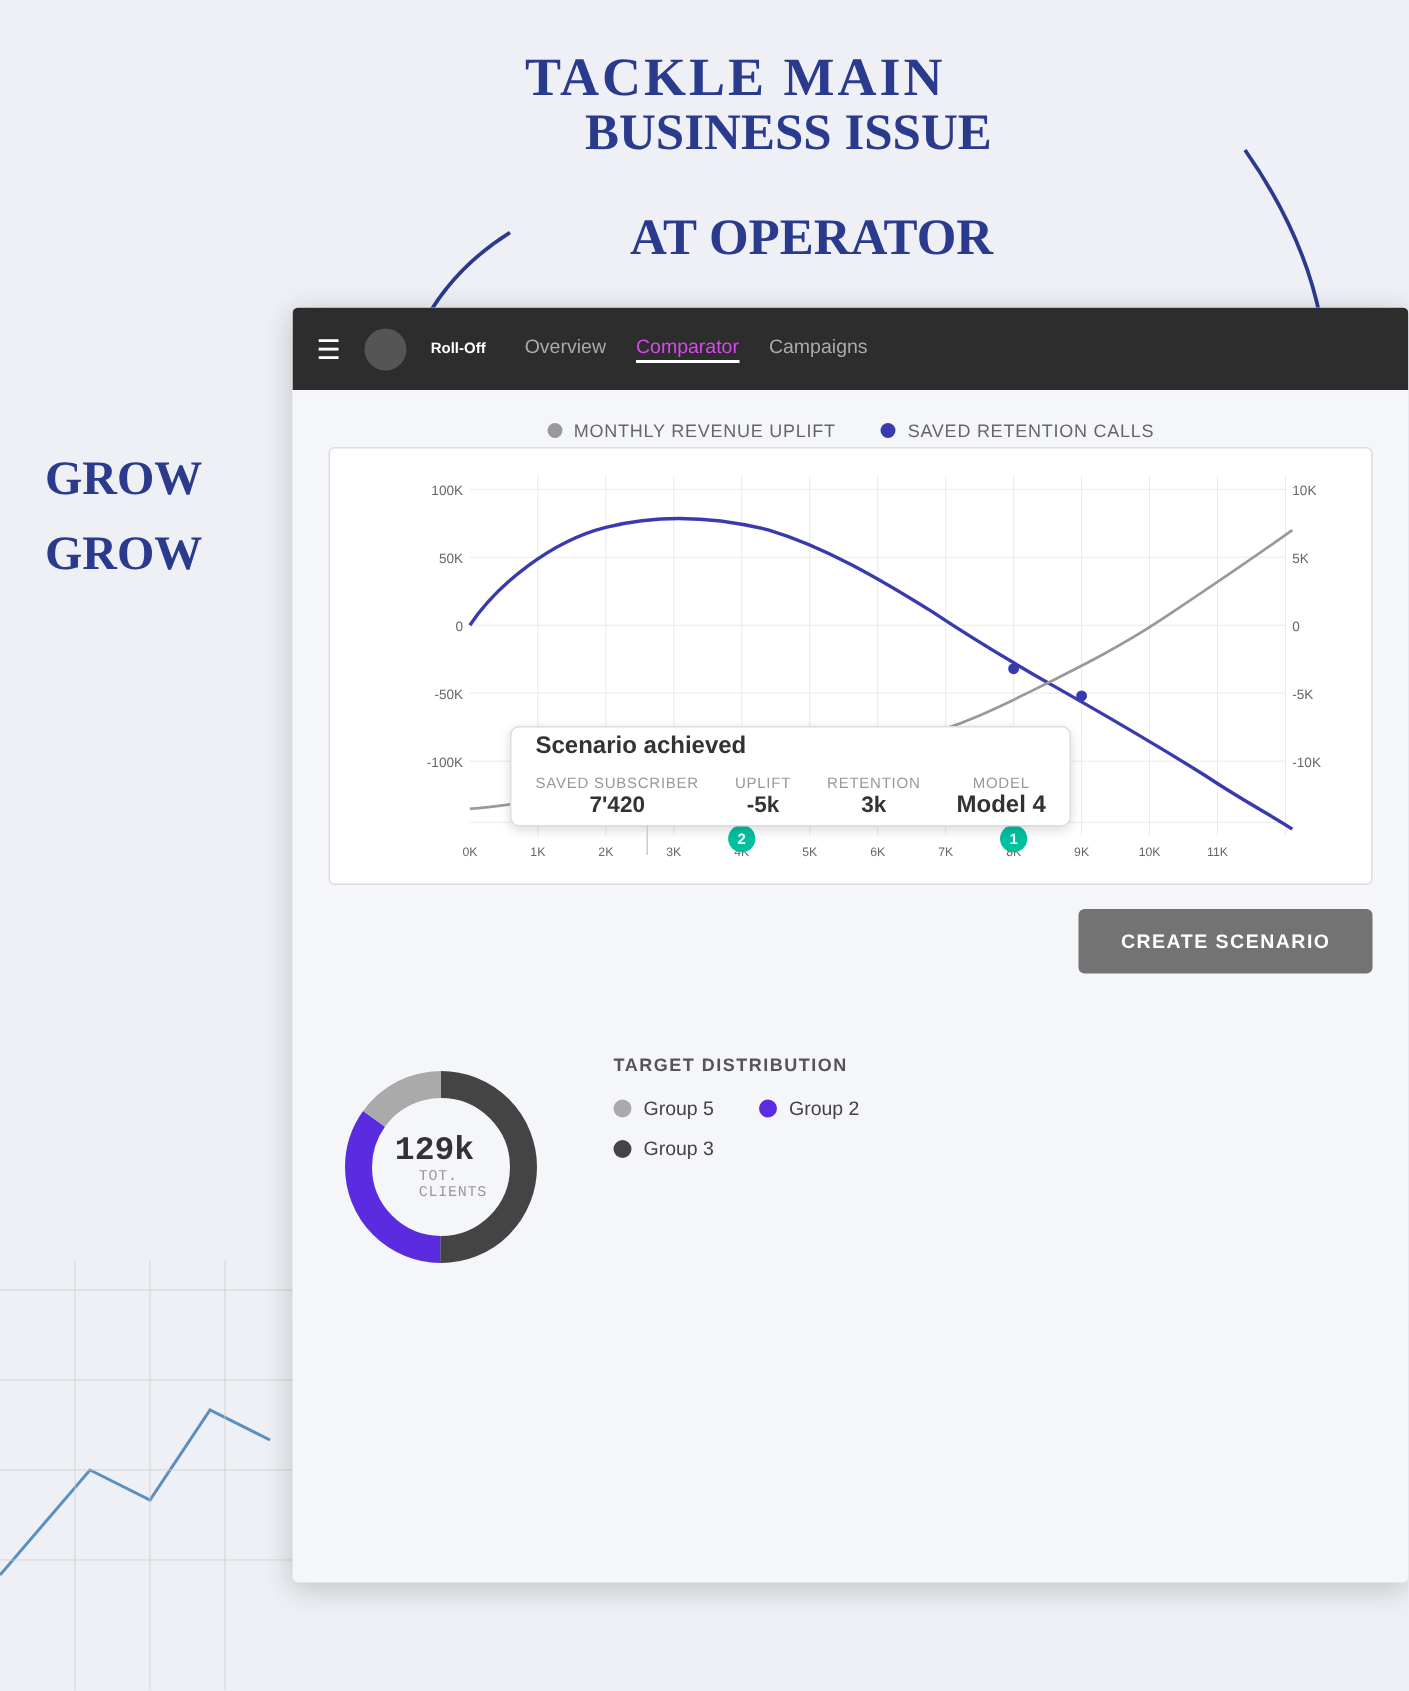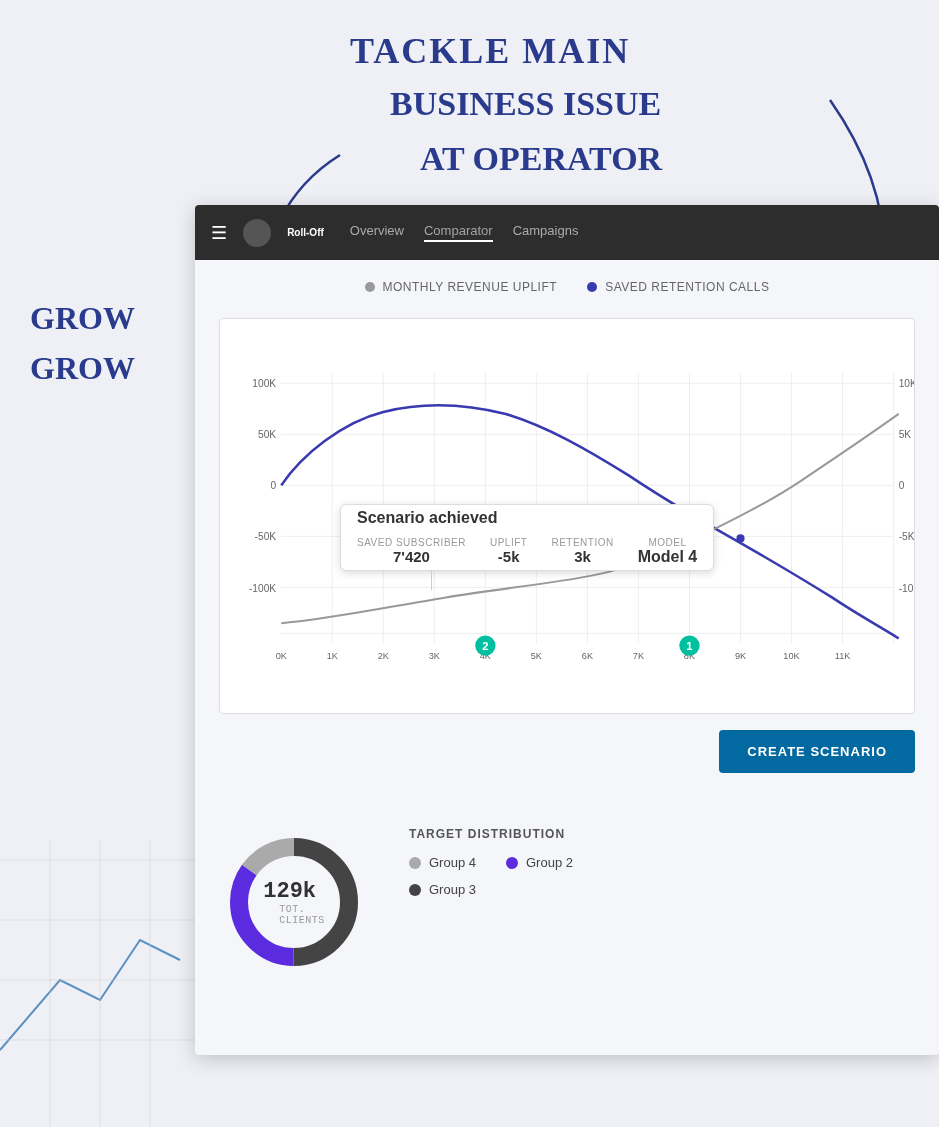--- a/index.html
+++ b/index.html
@@ -110,37 +110,37 @@
     }
 
     .nav-tab {
       color: #aaa;
       font-size: 13px;
       cursor: pointer;
       padding-bottom: 2px;
     }
 
     .nav-tab.active {
-      color: #a3a3a3;
+      color: #d946ef;
       border-bottom: 2px solid white;
     }
 
     
     .app-content {
       padding: 20px 24px;
       background: #f5f6fa;
     }
 
     
     .chart-legend {
       display: flex;
       align-items: center;
       justify-content: center;
       gap: 30px;
-      margin-bottom: 24px;
+      margin-bottom: 4px;
     }
 
     .legend-item {
       display: flex;
       align-items: center;
       gap: 8px;
       font-size: 12px;
       color: #666;
       letter-spacing: 0.5px;
     }
@@ -153,21 +153,21 @@
 
     .legend-dot.grey { background: #999; }
     .legend-dot.blue { background: #3a3ab0; }
 
     
     .chart-container {
       background: white;
       border: 1px solid #ddd;
       border-radius: 4px;
       position: relative;
-      height: 396px;
+      height: 292px;
       margin-bottom: 16px;
     }
 
     .chart-svg {
       width: 100%;
       height: 100%;
     }
 
     
     .tooltip {
@@ -223,21 +223,21 @@
       position: absolute;
       bottom: -20px;
       left: 90px;
       width: 1px;
       height: 20px;
       background: #ccc;
     }
 
     
     .create-scenario-btn {
-      background: #0369a1;
+      background: #737373;
       color: white;
       border: none;
       padding: 14px 28px;
       font-size: 13px;
       font-weight: 700;
       letter-spacing: 1px;
       border-radius: 4px;
       cursor: pointer;
       float: right;
       margin-bottom: 20px;
@@ -322,21 +322,21 @@
     .group-dot.g1 { background: #aaa; }
     .group-dot.g2 { background: #5b2be0; }
     .group-dot.g3 { background: #444; }
   </style>
 </head>
 <body>
 
 <div class="bg-sketch"></div>
 
 <div class="handwriting hw-tackle">TACKLE   MAIN</div>
-<div class="handwriting" style="position:absolute;top:85px;left:390px;font-size:34px;z-index:1;">BUSINESS   ISSUE</div>
+<div class="handwriting" style="position:absolute;top:70px;left:390px;font-size:34px;z-index:1;">BUSINESS   ISSUE</div>
 <div class="handwriting" style="position:absolute;top:140px;left:420px;font-size:34px;z-index:1;">AT OPERATOR</div>
 <div class="handwriting hw-grow1">GROW</div>
 <div class="handwriting hw-grow2">GROW</div>
 
 <svg class="bg-arrows">
 
   <path d="M 340 155 Q 300 180 280 220" stroke="#2a3a8c" stroke-width="2.5" fill="none" marker-end="url(#arrow)"></path>
 
   <path d="M 830 100 Q 900 200 880 300" stroke="#2a3a8c" stroke-width="2.5" fill="none"></path>
   <defs>
@@ -492,21 +492,21 @@
           <div class="donut-label">TOT.</div>
           <div class="donut-label">CLIENTS</div>
         </div>
       </div>
 
       <div class="distribution-info">
         <div class="dist-title">TARGET DISTRIBUTION</div>
         <div class="group-list">
           <div class="group-item">
             <div class="group-dot g1"></div>
-            <span>Group 4</span>
+            <span>Group 5</span>
           </div>
           <div class="group-item">
             <div class="group-dot g2"></div>
             <span>Group 2</span>
           </div>
           <div class="group-item" style="flex-basis: 100%;">
             <div class="group-dot g3"></div>
             <span>Group 3</span>
           </div>
         </div>

